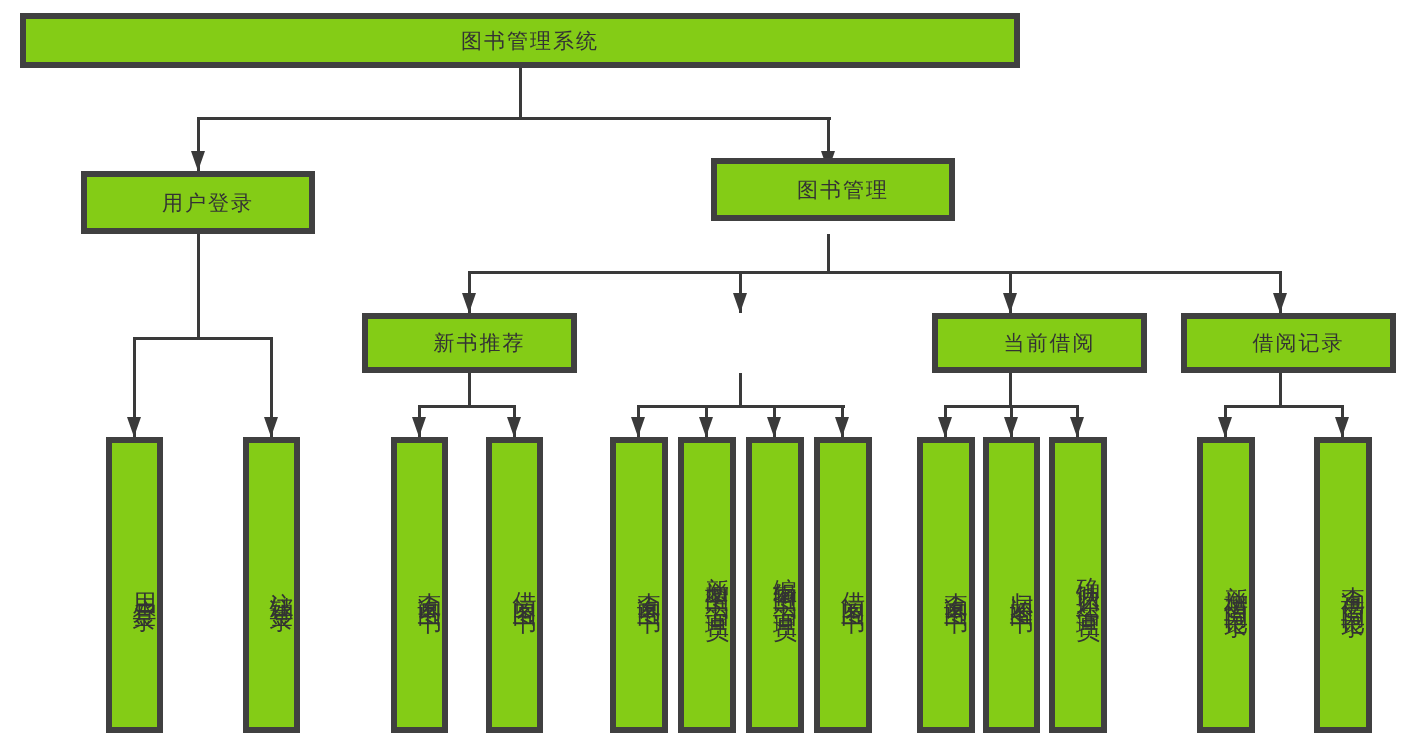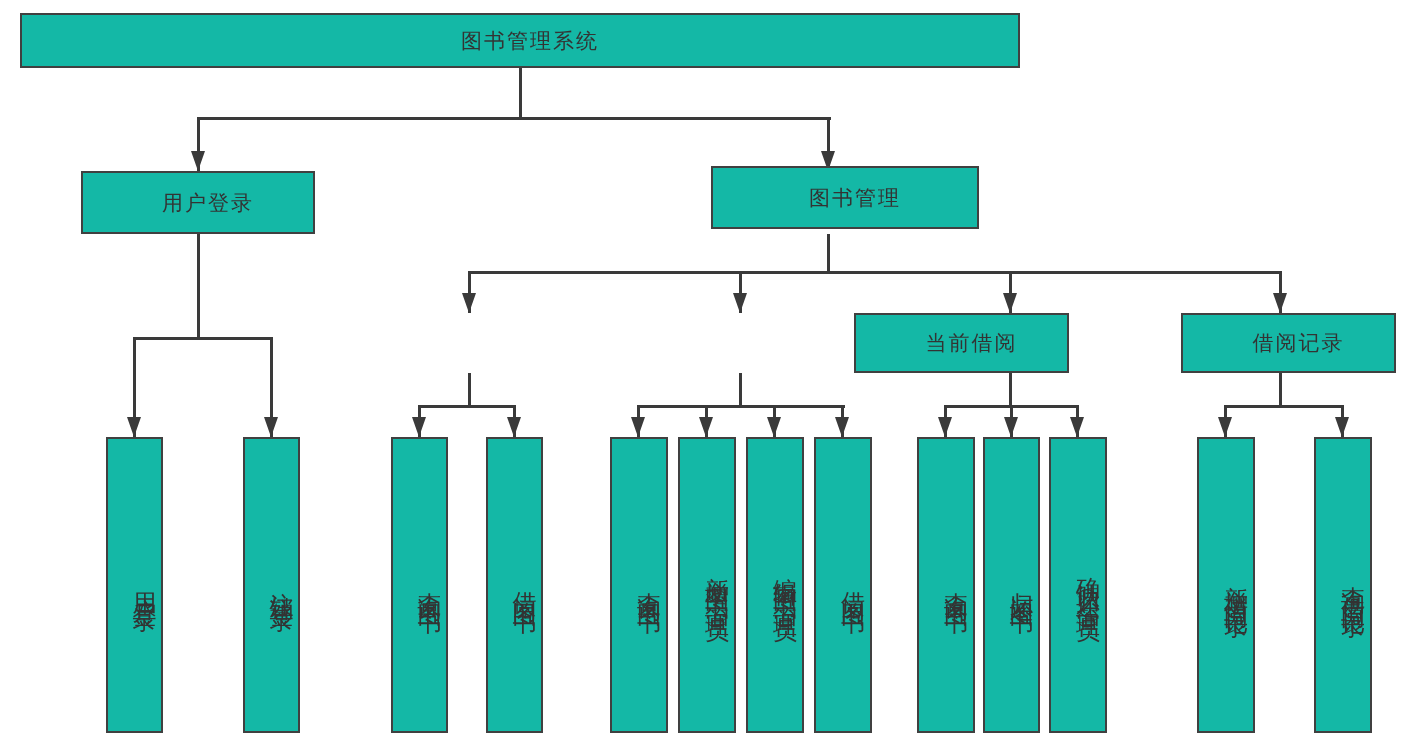--- a/index.html
+++ b/index.html
@@ -7,22 +7,22 @@
     position: relative;
     width: 1405px;
     height: 747px;
     background: #ffffff;
     font-family: "DejaVu Sans", "Liberation Sans", sans-serif;
     overflow: hidden;
   }
   .box {
     position: absolute;
     box-sizing: border-box;
-    border: 2px solid #404040;
-    background: #14b8a6;
+    border: 6px solid #404040;
+    background: #84cc16;
     display: flex;
     align-items: center;
     justify-content: center;
     color: #333333;
     padding-left: 20px;
   }
   .hbox { font-size: 21px; letter-spacing: 2px; }
   .vtext {
     writing-mode: vertical-lr;
     text-orientation: mixed;
@@ -63,41 +63,42 @@
   <div class="box hbox" style="left:20px; top:13px; width:1000px; height:55px;">图书管理系统</div>
 
   <div class="vline" style="left:519px; top:68px; height:50px;"></div>
   <div class="hline" style="left:197px; top:117px; width:634px;"></div>
   <div class="vline" style="left:197px; top:117px; height:54px;"></div>
   <div class="arrow" style="left:191px; top:151px;"></div>
   <div class="vline" style="left:827px; top:117px; height:54px;"></div>
   <div class="arrow" style="left:821px; top:151px;"></div>
 
   <div class="box hbox" style="left:81px; top:171px; width:234px; height:63px;">用户登录</div>
-  <div class="box hbox" style="left:711px; top:166px; width:268px; height:63px;">图书管理</div>
+  <div class="box hbox" style="left:711px; top:158px; width:244px; height:63px;">图书管理</div>
 
   <div class="vline" style="left:197px; top:234px; height:103px;"></div>
   <div class="hline" style="left:133px; top:337px; width:140px;"></div>
   <div class="vline" style="left:133px; top:337px; height:100px;"></div>
   <div class="arrow" style="left:127px; top:417px;"></div>
   <div class="vline" style="left:270px; top:337px; height:100px;"></div>
   <div class="arrow" style="left:264px; top:417px;"></div>
 
   <div class="vline" style="left:827px; top:234px; height:37px;"></div>
   <div class="hline" style="left:468px; top:271px; width:814px;"></div>
   <div class="vline" style="left:468px; top:271px; height:42px;"></div>
   <div class="arrow" style="left:462px; top:293px;"></div>
   <div class="vline" style="left:739px; top:271px; height:42px;"></div>
   <div class="arrow" style="left:733px; top:293px;"></div>
   <div class="vline" style="left:1009px; top:271px; height:42px;"></div>
   <div class="arrow" style="left:1003px; top:293px;"></div>
   <div class="vline" style="left:1279px; top:271px; height:42px;"></div>
   <div class="arrow" style="left:1273px; top:293px;"></div>
 
-  <div class="box hbox" style="left:854px; top:313px; width:215px; height:60px;">当前借阅</div>
+  <div class="box hbox" style="left:362px; top:313px; width:215px; height:60px;">新书推荐</div>
+  <div class="box hbox" style="left:932px; top:313px; width:215px; height:60px;">当前借阅</div>
   <div class="box hbox" style="left:1181px; top:313px; width:215px; height:60px;">借阅记录</div>
 
   <div class="vline" style="left:468px; top:373px; height:34px;"></div>
   <div class="hline" style="left:418px; top:405px; width:98px;"></div>
   <div class="vline" style="left:418px; top:405px; height:32px;"></div>
   <div class="arrow" style="left:412px; top:417px;"></div>
   <div class="vline" style="left:513px; top:405px; height:32px;"></div>
   <div class="arrow" style="left:507px; top:417px;"></div>
 
   <div class="vline" style="left:739px; top:373px; height:34px;"></div>

